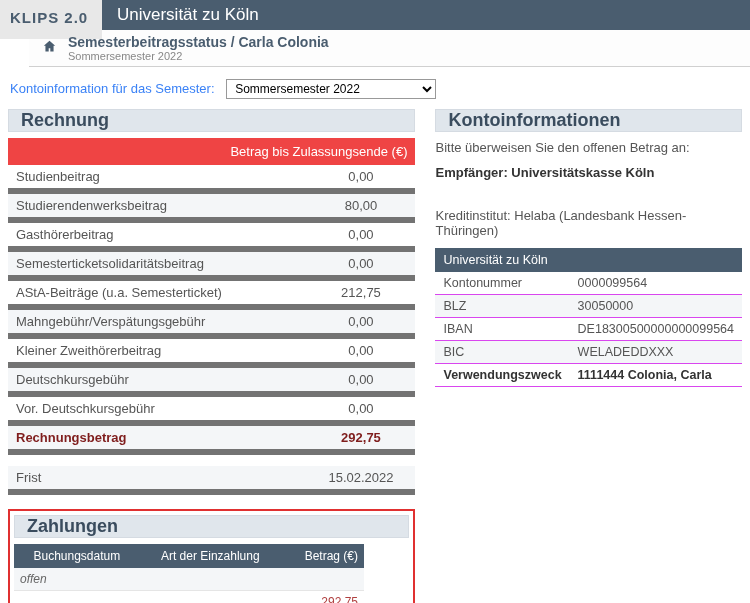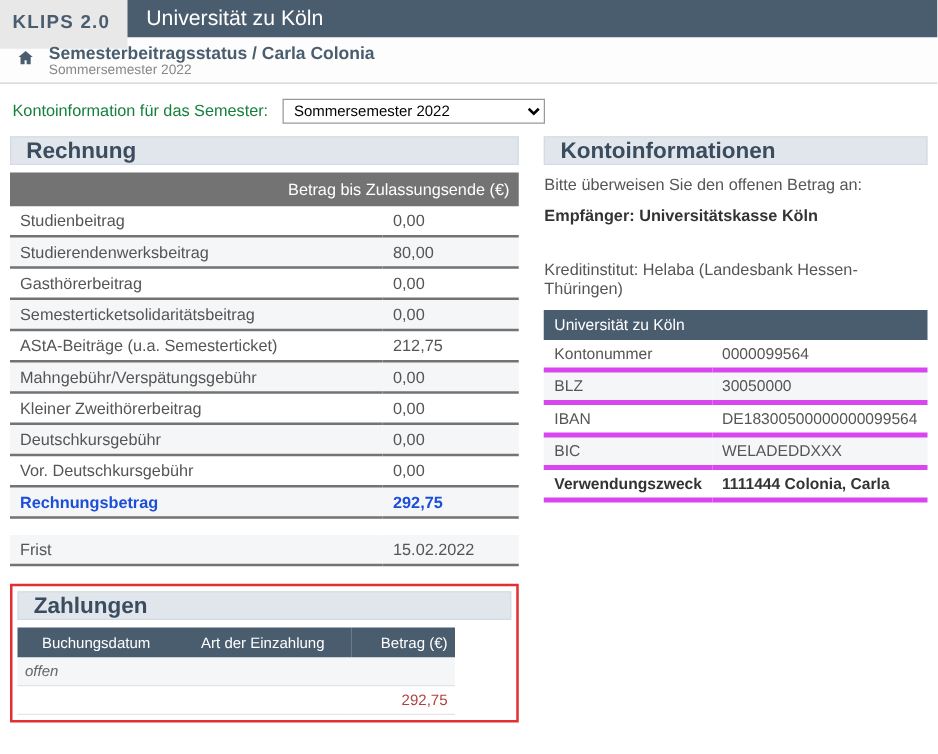--- a/index.html
+++ b/index.html
@@ -4,57 +4,57 @@
 <style>
   * { box-sizing: border-box; margin: 0; padding: 0; }
   body { font-family: Arial, Helvetica, sans-serif; font-size: 13px; color: #333; background: #fff; width: 750px; }
   
   .topbar { background: #4a5d6f; color: #fff; display: flex; align-items: center; height: 30px; }
   .rainbow { display: flex; height: 4px; width: 102px; }
   .rainbow div { flex: 1; height: 100%; }
   .klips-logo { background: #e8e8e8; color: #4a5d6f; font-weight: bold; font-size: 15px; padding: 3px 10px; letter-spacing: 1px; display: flex; align-items: center; height: 44px; }
   .uni-name { font-size: 17px; padding-left: 15px; font-weight: 300; }
   
-  .subheader { display: flex; align-items: center; padding: 4px 10px; border-bottom: 1px solid #d0d0d0; background: #fdfdfd; }
+  .subheader { display: flex; align-items: center; padding: 4px 10px; border-bottom: 1px solid #d0d0d0; background: #fdfdfd; margin-left: 29px; }
   .home-icon { color: #4a5d6f; font-size: 14px; padding: 0 12px 0 4px; }
   .breadcrumb-title { color: #4a5d6f; font-weight: bold; font-size: 14px; }
   .breadcrumb-sub { color: #888; font-size: 11px; }
   
   .semester-row { padding: 12px 10px 10px 10px; }
-  .semester-label { color: #15803d; font-size: 13px; margin-right: 8px; }
+  .semester-label { color: #3b82f6; font-size: 13px; margin-right: 8px; }
   .semester-select { font-size: 12px; padding: 1px 4px; width: 210px; border: 1px solid #999; background: #fff; }
   
   .columns { display: flex; gap: 20px; padding: 0 8px 15px 8px; align-items: flex-start; }
   .left-col { width: 430px; }
   .right-col { flex: 1; }
   
   .panel-header { background: #e0e6ec; color: #3a4c5e; font-size: 18px; font-weight: bold; padding: 0 12px; border: 1px solid #d5dbe2; margin-bottom: 6px; }
   
   .invoice-table { width: 100%; border-collapse: collapse; }
-  .invoice-table th { background: #737373; color: #fff; text-align: right; font-weight: normal; font-size: 13px; padding: 6px 8px; }
-  .invoice-table td { padding: 4px 8px; border-bottom: 2px solid #737373; font-size: 13px; color: #555; }
-  .invoice-table td:last-child { text-align: left; }
+  .invoice-table th { background: #ef4444; color: #fff; text-align: right; font-weight: normal; font-size: 13px; padding: 6px 8px; }
+  .invoice-table td { padding: 4px 8px; border-bottom: 6px solid #737373; font-size: 13px; color: #555; }
+  .invoice-table td:last-child { text-align: center; }
   .invoice-table tr:nth-child(even) td { background: #f4f6f8; }
-  .invoice-table tr.total td { font-weight: bold; color: #1d4ed8; }
+  .invoice-table tr.total td { font-weight: bold; color: #7f1d1d; }
   .invoice-table tr.spacer td { height: 14px; border: none; background: #fff !important; }
   
   .payments-box { border: 2px solid #e03030; padding: 4px; margin-top: 14px; }
   .payments-table { width: 350px; border-collapse: collapse; }
   .payments-table th { background: #4a5d6f; color: #fff; font-weight: normal; font-size: 12px; padding: 5px 6px; text-align: center; }
   .payments-table th:last-child { text-align: right; }
   .payments-table td { padding: 4px 6px; font-size: 12px; border-bottom: 1px solid #e5e5e5; }
   .payments-table .open-row td { font-style: italic; color: #666; background: #f4f6f8;}
   .payments-table .amount-row td { text-align: right; color: #b04040; }
   
   .info-text { font-size: 13px; color: #555; margin: 8px 0 10px 0; }
   .info-bold { font-weight: bold; color: #333; margin-bottom: 28px; font-size: 13px; }
   
   .bank-table { width: 100%; border-collapse: collapse; font-size: 12.5px; }
   .bank-table th { background: #4a5d6f; color: #fff; text-align: left; font-weight: normal; padding: 5px 8px; }
-  .bank-table td { padding: 4px 8px; border-bottom: 4px solid #d946ef; color: #555; }
+  .bank-table td { padding: 4px 8px; border-bottom: 1px solid #d946ef; color: #555; }
   .bank-table td:first-child { width: 130px; }
   .bank-table tr:nth-child(even) td { background: #f4f6f8; }
   .bank-table tr:last-child td { font-weight: bold; color: #333; }
   
   .home-svg { width: 13px; height: 13px; fill: #4a5d6f; }
 </style>
 </head>
 <body>
 
 <div class="topbar">

